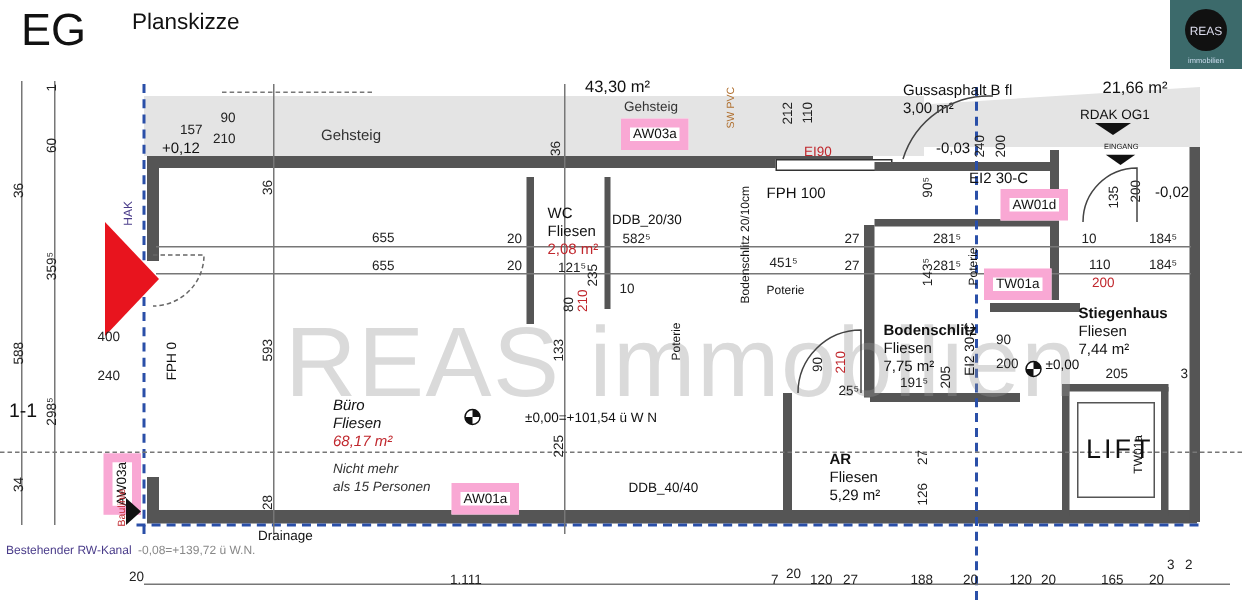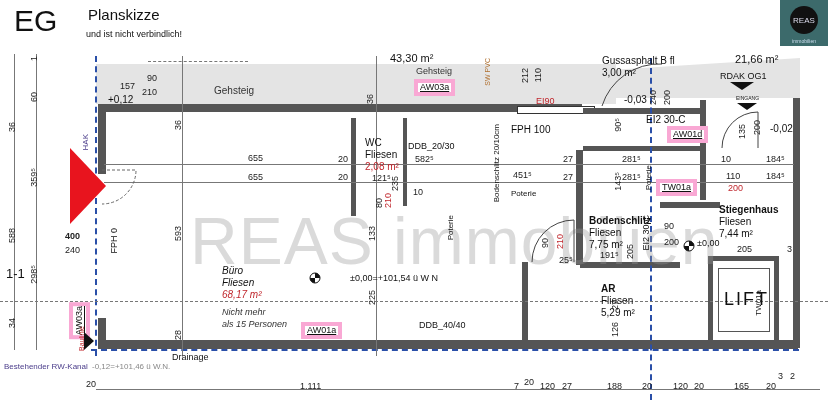--- a/index.html
+++ b/index.html
@@ -11,35 +11,34 @@
   .sub{font-size:9px;left:86px;top:29px;line-height:11px;}
   .logo{left:780px;top:0;width:48px;height:46px;background:#3c6a6b;}
   .logo .circ{position:absolute;left:10px;top:6px;width:28px;height:28px;border-radius:50%;background:#111;}
   .logo .lt{position:absolute;left:0;width:48px;text-align:center;color:#dde;font-size:8px;top:16px;}
   .logo .ls{position:absolute;left:0;width:48px;text-align:center;color:#cde;font-size:5px;top:38px;}
   .sidewalk{background:#e4e4e4;}
   .wall{background:#555;}
   .dim{font-size:9px;color:#222;}
   .red{color:#c0272d;}
   .room{font-size:10px;line-height:12px;}
-  .box{border:4px solid #f9a8d4;padding:0 2px;font-size:9px;background:#fff;text-decoration:underline;}
+  .box{border:6px solid #f9a8d4;padding:0 2px;font-size:9px;background:#fff;}
   .wm{font-size:66px;color:rgba(150,150,150,0.35);left:190px;top:208px;letter-spacing:1px;}
   .vert{writing-mode:vertical-rl;transform:rotate(180deg);}
   .hline{position:absolute;height:1px;background:#777;}
   .vline{position:absolute;width:1px;background:#777;}
   .blue-d{position:absolute;border-left:2px dashed #2a4fa8;}
   .gray-d{position:absolute;border-top:1px dashed #777;}
 </style>
 </head>
 <body>
 
 <div class="t eg">EG</div>
 <div class="t ttl">Planskizze</div>
 <div class="t sub">
-  <div>und ist nicht verbindlich!</div>
 </div>
 
 <div class="abs logo">
   <div class="circ"></div>
   <div class="lt">REAS</div>
   <div class="ls">immobilien</div>
 </div>
 
 <div class="abs sidewalk" style="left:96px;top:64px;width:520px;height:40px;"></div>
 <div class="abs sidewalk" style="left:610px;top:58px;width:190px;height:40px;clip-path:polygon(0 30%,100% 0,100% 100%,0 100%);"></div>
@@ -108,21 +107,21 @@
 <div class="t" style="left:770px;top:124px;font-size:10px;">-0,02</div>
 <div class="t" style="left:82px;top:134px;font-size:8px;color:#4a3c8a;writing-mode:vertical-rl;transform:rotate(180deg);">HAK</div>
 <div class="t" style="left:6px;top:267px;font-size:13px;">1-1</div>
 <div class="t box vert" style="left:69px;top:302px;">AW03a</div>
 <div class="t red vert" style="left:78px;top:326px;font-size:7px;">Baulinie</div>
 <svg class="abs" style="left:84px;top:332px;" width="10" height="18">
     <polygon points="0,0 10,9 0,18" fill="#111"></polygon>
   </svg>
 <div class="t" style="left:172px;top:353px;font-size:9px;">Drainage</div>
 <div class="t" style="left:4px;top:363px;font-size:8px;color:#4a3c8a;">Bestehender RW-Kanal</div>
-<div class="t" style="left:92px;top:363px;font-size:8px;color:#888;">-0,12=+101,46 ü W.N.</div>
+<div class="t" style="left:92px;top:363px;font-size:8px;color:#888;">-0,08=+139,72 ü W.N.</div>
 
 <div class="t room" style="left:222px;top:265px;font-style:italic;">
   <div>Büro</div>
   <div>Fliesen</div>
   <div class="red">68,17 m²</div>
   <div style="font-size:9px;margin-top:5px;color:#333;">Nicht mehr</div>
   <div style="font-size:9px;color:#333;">als 15 Personen</div>
 </div>
 <div class="t room" style="left:365px;top:137px;">
   <div>WC</div>
@@ -132,21 +131,21 @@
 <div class="t room" style="left:589px;top:215px;">
   <div style="font-weight:bold;">Bodenschlitz</div>
   <div>Fliesen</div>
   <div>7,75 m²</div>
 </div>
 <div class="t room" style="left:719px;top:204px;">
   <div style="font-weight:bold;">Stiegenhaus</div>
   <div>Fliesen</div>
   <div>7,44 m²</div>
 </div>
-<div class="t room" style="left:553px;top:283px;margin-left:48px;">
+<div class="t room" style="left:553px;top:301px;">
   <div style="font-weight:bold;">AR</div>
   <div>Fliesen</div>
   <div>5,29 m²</div>
 </div>
 <div class="t" style="left:724px;top:290px;font-size:18px;letter-spacing:2px;">LIFT</div>
 
 <div class="t box" style="left:301px;top:322px;">AW01a</div>
 <div class="t box" style="left:667px;top:126px;">AW01d</div>
 <div class="t box" style="left:656px;top:179px;">TW01a</div>
 <div class="t" style="left:755px;top:290px;font-size:8px;writing-mode:vertical-rl;transform:rotate(180deg);">TW01a</div>
@@ -171,21 +170,21 @@
   </svg>
 <div class="t" style="left:697px;top:239px;font-size:9px;">±0,00</div>
 
 <div class="t dim vert" style="left:30px;top:56px;">1</div>
 <div class="t dim vert" style="left:30px;top:92px;">60</div>
 <div class="t dim vert" style="left:8px;top:122px;">36</div>
 <div class="t dim vert" style="left:30px;top:168px;">359⁵</div>
 <div class="t dim vert" style="left:8px;top:228px;">588</div>
 <div class="t dim vert" style="left:30px;top:265px;">298⁵</div>
 <div class="t dim vert" style="left:8px;top:318px;">34</div>
-<div class="t dim" style="left:65px;top:232px;font-weight:bold;">400</div>
+<div class="t dim" style="left:65px;top:220px;">400</div>
 <div class="t dim" style="left:65px;top:246px;">240</div>
 <div class="t dim" style="left:120px;top:82px;">157</div>
 <div class="t dim" style="left:147px;top:74px;">90</div>
 <div class="t dim" style="left:142px;top:88px;">210</div>
 
 <div class="t dim" style="left:248px;top:154px;">655</div>
 <div class="t dim" style="left:248px;top:173px;">655</div>
 <div class="t dim vert" style="left:174px;top:226px;">593</div>
 <div class="t dim vert" style="left:174px;top:120px;">36</div>
 <div class="t dim vert" style="left:368px;top:226px;">133</div>

